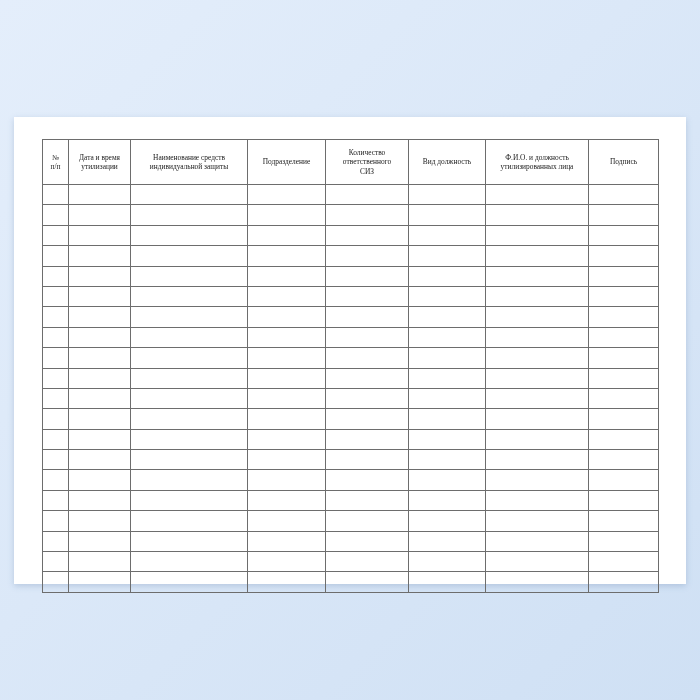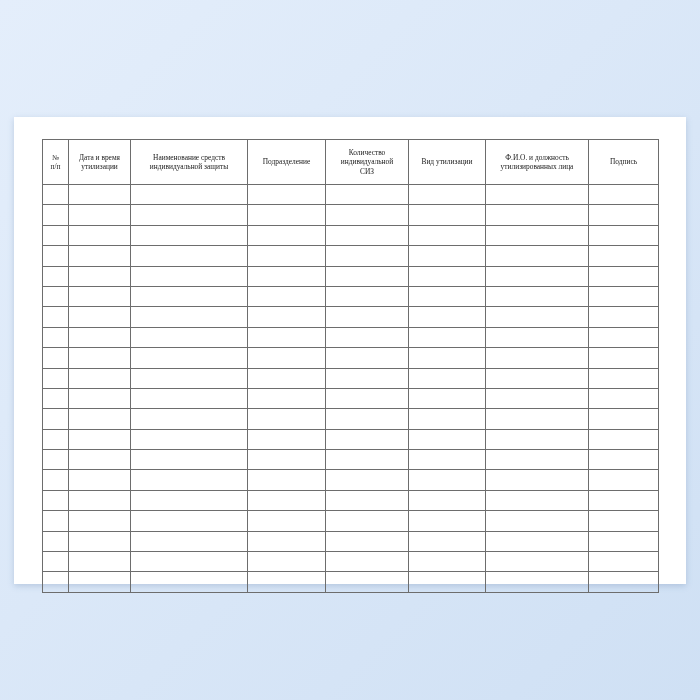--- a/index.html
+++ b/index.html
@@ -100,25 +100,25 @@
             </th>
             <th>
               <span class="hdr">Наименование средств
 индивидуальной защиты</span>
             </th>
             <th>
               <span class="hdr">Подразделение</span>
             </th>
             <th>
               <span class="hdr">Количество
-индивидуальной
+ответственного
 СИЗ</span>
             </th>
             <th>
-              <span class="hdr">Вид утилизации</span>
+              <span class="hdr">Вид должность</span>
             </th>
             <th>
               <span class="hdr">Ф.И.О. и должность
 утилизированных лица</span>
             </th>
             <th>
               <span class="hdr">Подпись</span>
             </th>
           </tr>
         </thead>

